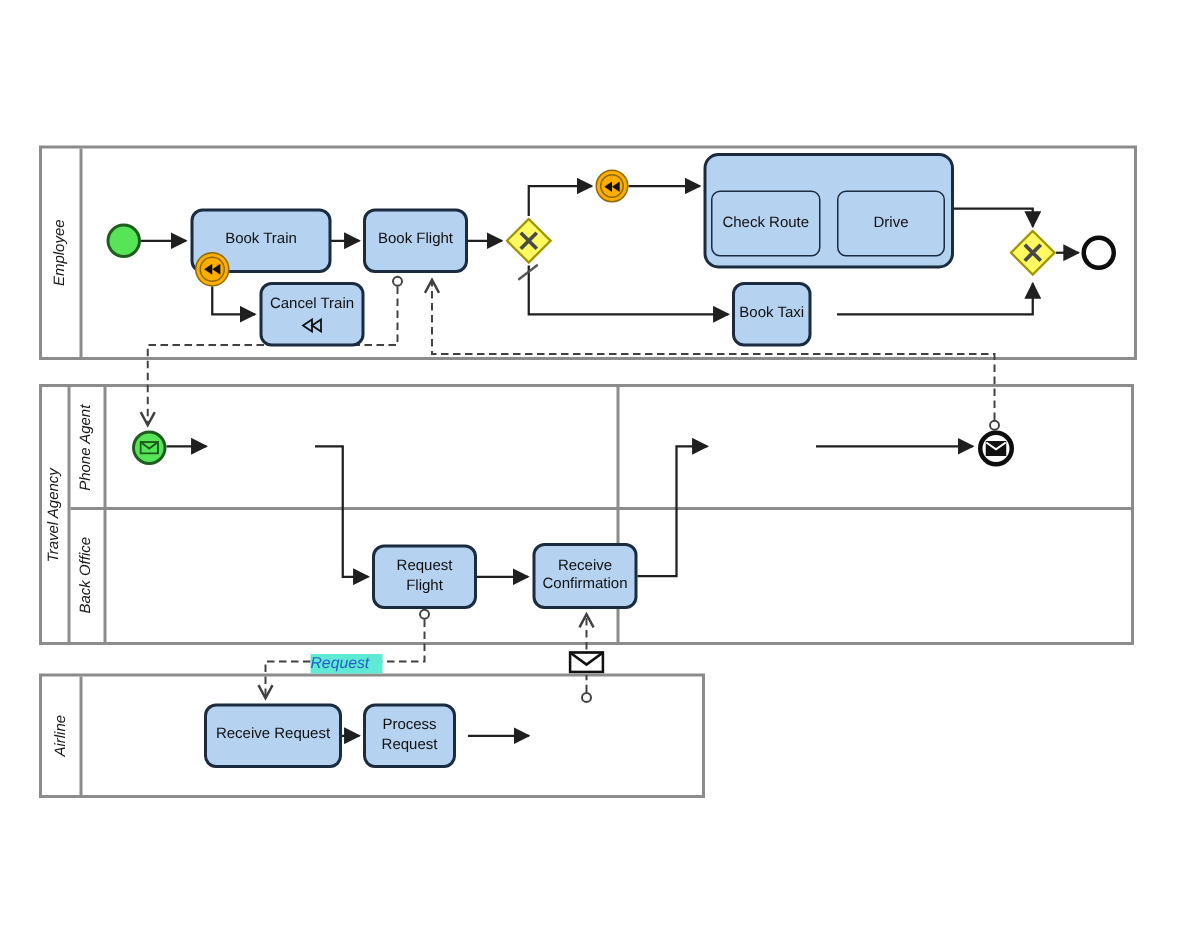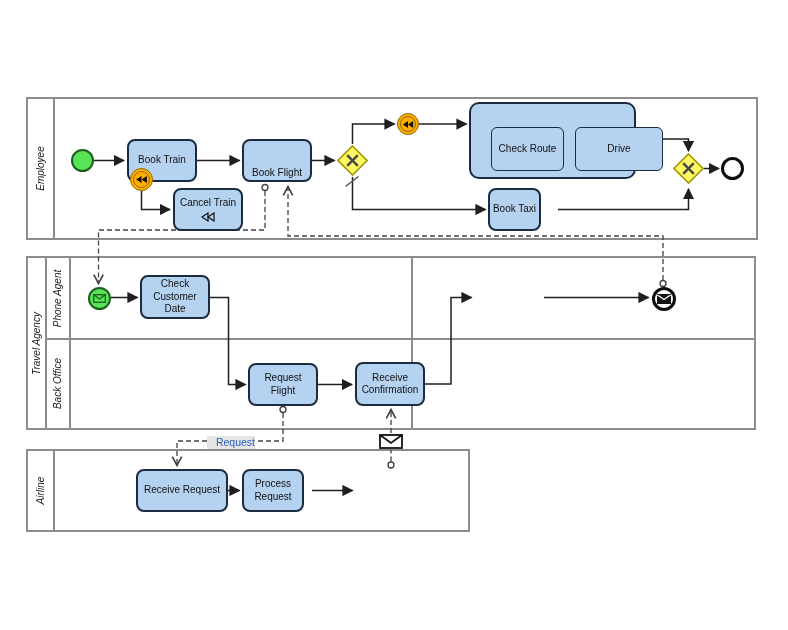--- a/index.html
+++ b/index.html
@@ -20,31 +20,31 @@
   .vlabel span{transform:rotate(-90deg);white-space:nowrap;font-size:10px;
                font-style:italic;color:#1a1a1a;}
   .divider-h{border-top:2px solid var(--pool-stroke);}
   .divider-v{border-left:2px solid var(--pool-stroke);}
   .task{background:var(--task-fill);border:2px solid var(--task-stroke);
         border-radius:8px;display:flex;flex-direction:column;align-items:center;
         justify-content:center;text-align:center;font-size:10px;color:#111;
         line-height:1.25;padding:1px 2px;}
   .subprocess{background:var(--task-fill);border:2.5px solid var(--task-stroke);
         border-radius:10px;}
-  .subprocess-task{border-width:1.5px;border-radius:6px;margin-left:17px;}
+  .subprocess-task{border-width:1.5px;border-radius:6px;}
   .event{border-radius:50%;}
   .event-inner{position:absolute;inset:2px;border-radius:50%;box-sizing:border-box;}
   .center{display:flex;align-items:center;justify-content:center;}
   svg{display:block;}
   #edges{position:absolute;left:0;top:0;pointer-events:none;}
   .seq{fill:none;stroke:var(--flow-stroke);stroke-width:1.5;}
   .msg{fill:none;stroke:var(--message-flow-stroke);stroke-width:1.3;stroke-dasharray:5 3;}
   .msg-src{fill:#fff;stroke:var(--message-flow-stroke);stroke-width:1.3;}
-  .msg-label{font-size:10.5px;color:var(--message-label);
-             background:#e5e5e5;text-align:right;line-height:13px;}
+  .msg-label{font-size:10.5px;font-style:italic;color:var(--message-label);
+             background:#5eead4;text-align:left;line-height:13px;}
 </style>
 </head>
 <body>
 
 <div id="canvas">
 
   <div class="abs pool" style="left:26px;top:97px;width:732px;height:143px;"></div>
   <div class="abs poolcol vlabel" style="left:28px;top:99px;width:27px;height:139px;">
     <span>Employee</span>
   </div>
@@ -111,41 +111,41 @@
 
   <div class="abs" style="left:379px;top:434px;width:24px;height:15px;">
     <svg width="24" height="15" viewBox="0 0 24 15">
       <rect x="1" y="1" width="22" height="13" fill="#fff" stroke="#111" stroke-width="1.8"></rect>
       <path d="M1,1 L12,9 L23,1" fill="none" stroke="#111" stroke-width="1.8"></path>
     </svg>
   </div>
 
   <div class="abs event" style="left:71px;top:149px;width:23px;height:23px;background:var(--start-fill);border:2px solid var(--start-stroke);"></div>
 
-  <div class="abs task" style="left:127px;top:139px;width:70px;height:43px;">
+  <div class="abs task" style="left:127px;top:139px;width:94px;height:43px;">
     <span>Book Train</span>
   </div>
 
   <div class="abs event center" style="left:130px;top:168px;width:23px;height:23px;background:var(--compensation-fill);border:1.5px solid var(--compensation-stroke);">
     <div class="event-inner" style="border:1.5px solid var(--compensation-stroke);"></div>
     <svg width="13" height="9" viewBox="0 0 14 10">
       <polygon points="1,5 7,1 7,9" fill="#111"></polygon>
         <polygon points="7,5 13,1 13,9" fill="#111"></polygon>
     </svg>
   </div>
 
   <div class="abs task" style="left:173px;top:188px;width:70px;height:43px;">
     <span>Cancel Train</span>
     <svg width="14" height="10" viewBox="0 0 14 10" style="margin-top:2px;">
       <polygon points="1,5 7,1 7,9" fill="none" stroke="#111" stroke-width="1.2"></polygon>
       <polygon points="7,5 13,1 13,9" fill="none" stroke="#111" stroke-width="1.2"></polygon>
     </svg>
   </div>
 
-  <div class="abs task" style="left:242px;top:139px;width:70px;height:43px;justify-content:flex-end;">
+  <div class="abs task" style="left:242px;top:139px;width:70px;height:43px;">
     <span>Book Flight</span>
   </div>
 
   <div class="abs" style="left:337px;top:145px;width:31px;height:31px;">
     <svg width="31" height="31" viewBox="0 0 32 32">
       <polygon points="16,1 31,16 16,31 1,16" fill="var(--gateway-fill)" stroke="var(--gateway-stroke)" stroke-width="1.6"></polygon>
       <g stroke="var(--gateway-marker)" stroke-width="2.6">
         <line x1="10.5" y1="10.5" x2="21.5" y2="21.5"></line>
           <line x1="21.5" y1="10.5" x2="10.5" y2="21.5"></line>
       </g>
@@ -157,21 +157,21 @@
     <svg width="12" height="9" viewBox="0 0 14 10">
       <polygon points="1,5 7,1 7,9" fill="#111"></polygon>
         <polygon points="7,5 13,1 13,9" fill="#111"></polygon>
     </svg>
   </div>
 
   <div class="abs subprocess" style="left:469px;top:102px;width:167px;height:77px;"></div>
   <div class="abs task subprocess-task" style="left:474px;top:127px;width:73px;height:44px;">
     <span>Check Route</span>
   </div>
-  <div class="abs task subprocess-task" style="left:558px;top:127px;width:88px;height:44px;">
+  <div class="abs task subprocess-task" style="left:558px;top:127px;width:72px;height:44px;">
     <span>Drive</span>
   </div>
 
   <div class="abs task" style="left:488px;top:188px;width:53px;height:43px;">
     <span>Book Taxi</span>
   </div>
 
   <div class="abs" style="left:673px;top:153px;width:31px;height:31px;">
     <svg width="31" height="31" viewBox="0 0 32 32">
       <polygon points="16,1 31,16 16,31 1,16" fill="var(--gateway-fill)" stroke="var(--gateway-stroke)" stroke-width="1.6"></polygon>
@@ -184,23 +184,20 @@
 
   <div class="abs event" style="left:721px;top:157px;width:23px;height:23px;background:#fff;border:3px solid var(--end-stroke);"></div>
 
   <div class="abs event center" style="left:88px;top:287px;width:23px;height:23px;background:var(--start-fill);border:2px solid var(--start-stroke);">
     <svg width="13" height="9" viewBox="0 0 13 9">
       <rect x="0.7" y="0.7" width="11.6" height="7.6" fill="none" stroke="var(--start-stroke)" stroke-width="1.3"></rect>
       <path d="M0.7,0.7 L6.5,5 L12.3,0.7" fill="none" stroke="var(--start-stroke)" stroke-width="1.3"></path>
     </svg>
   </div>
 
-  <div class="abs task" style="left:140px;top:275px;width:70px;height:44px;">
-    <span>Check Customer Date</span>
-  </div>
 
 
   <div class="abs event center" style="left:652px;top:287px;width:24px;height:24px;background:#fff;border:3px solid var(--end-stroke);">
     <svg width="14" height="10" viewBox="0 0 14 10">
       <rect x="0" y="0" width="14" height="10" fill="#111"></rect>
       <path d="M0.5,1 L7,5.5 L13.5,1" fill="none" stroke="#fff" stroke-width="1.4"></path>
     </svg>
   </div>
 
   <div class="abs task" style="left:355px;top:362px;width:70px;height:44px;">

